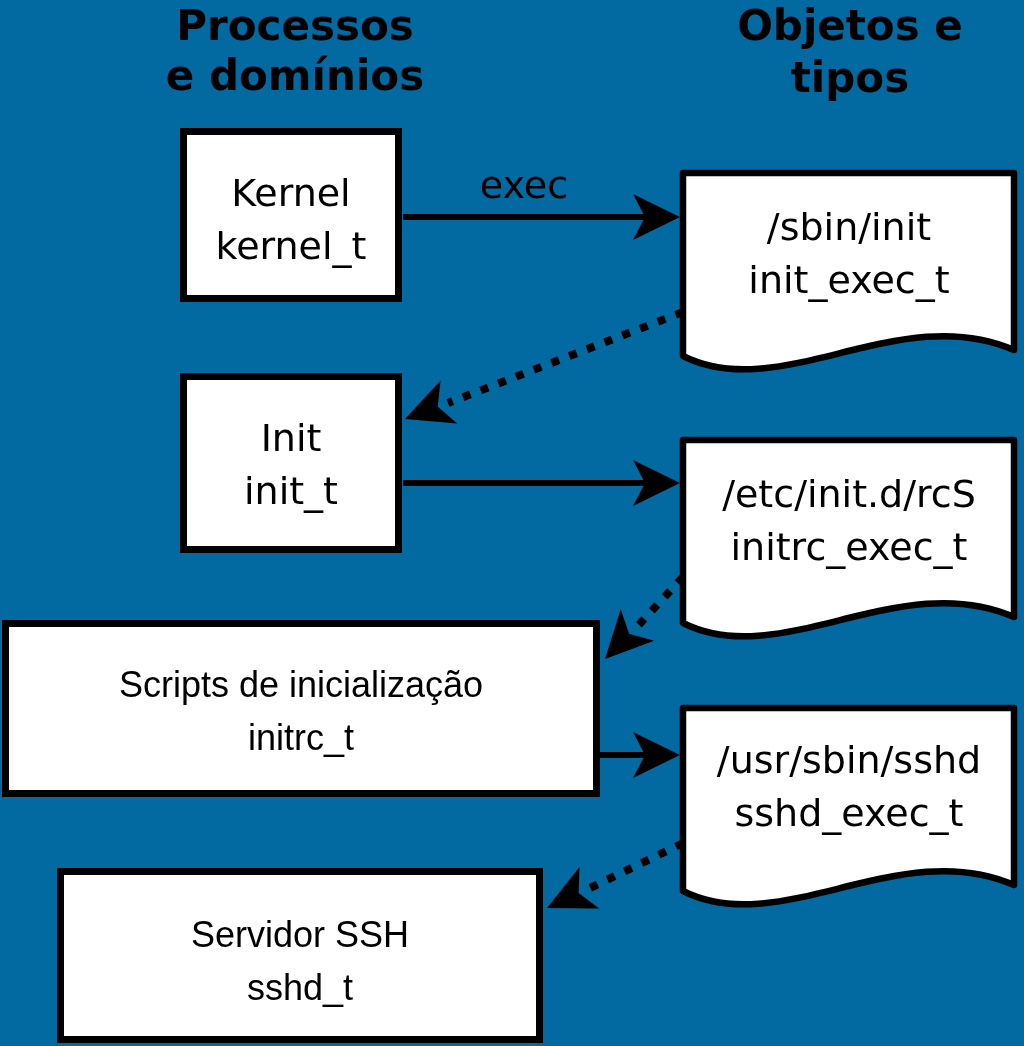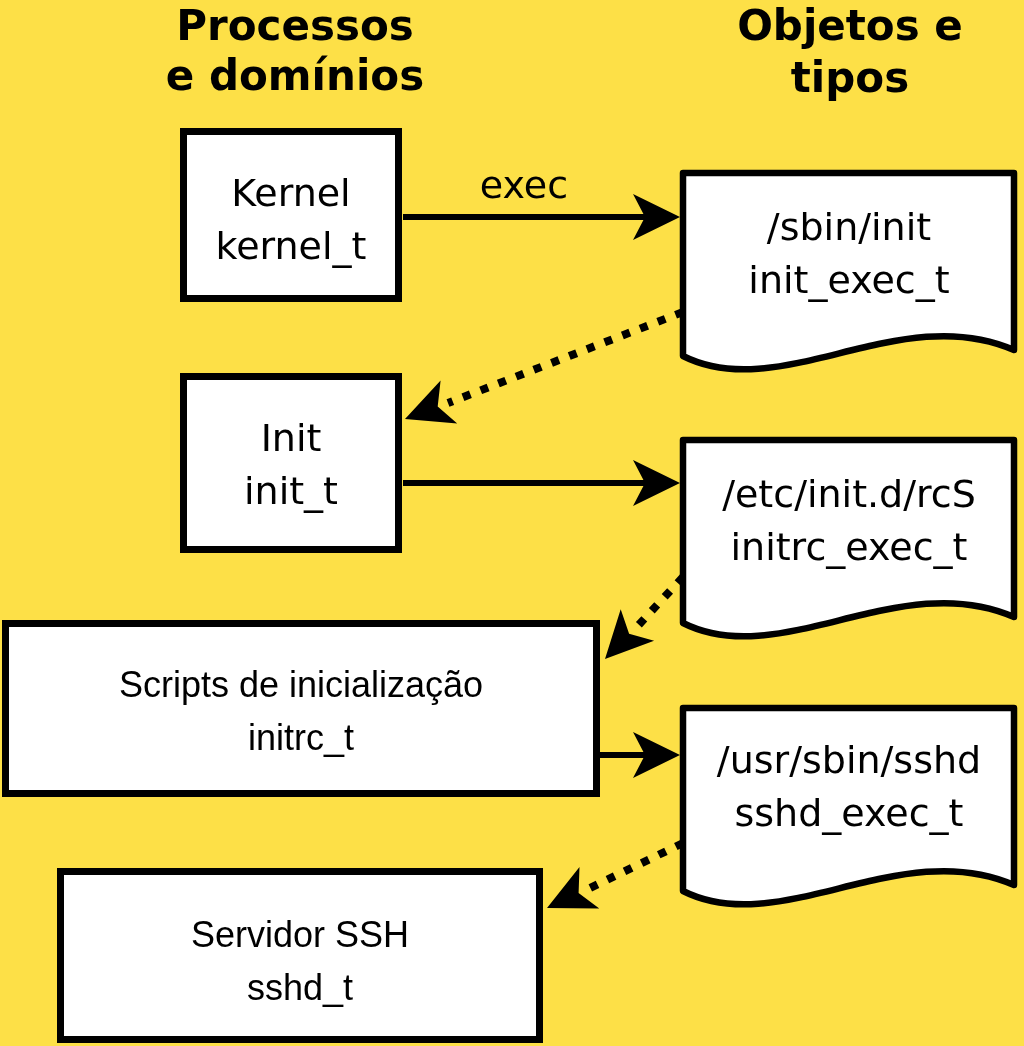--- a/index.html
+++ b/index.html
@@ -1,16 +1,16 @@
 <!DOCTYPE html>
 <html><head>
 <meta charset="utf-8">
 <style>
   html,body { margin:0; padding:0; background:#ffffff; }
-  .stage { width:1024px; height:1046px; position:relative; background:#fde047; }
+  .stage { width:1024px; height:1046px; position:relative; background:#0369a1; }
   svg { display:block; }
 
   .shape-box  { fill:#ffffff; stroke:#000000; stroke-width:7; }
   .shape-doc  { fill:#ffffff; stroke:#000000; stroke-width:6.5; stroke-linejoin:round; }
   .line-solid { stroke:#000000; stroke-width:6; }
   .line-dash  { stroke:#000000; stroke-width:8; stroke-dasharray:8 11; }
   .arrow-head { fill:#000000; stroke:none; }
 
   text { fill:#000000; text-anchor:middle; }
   .hdr    { font-family:"DejaVu Sans", sans-serif; font-size:42px; font-weight:bold; }

